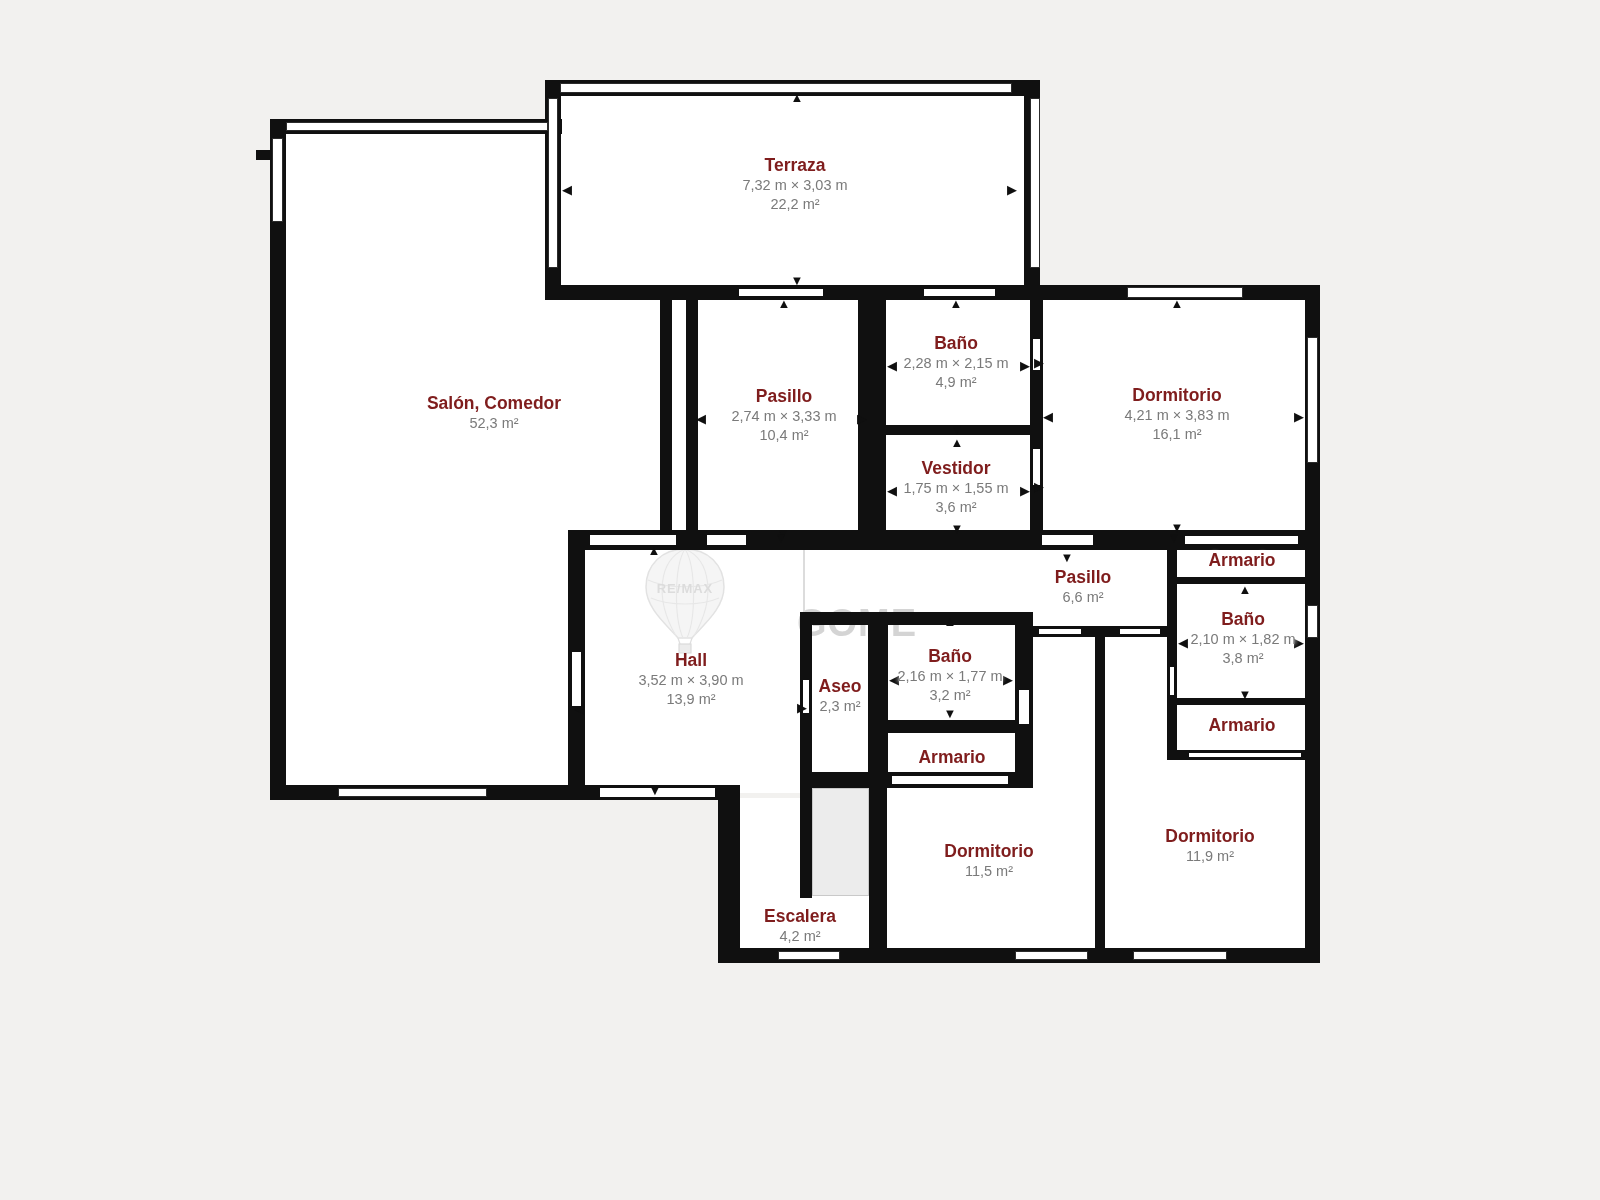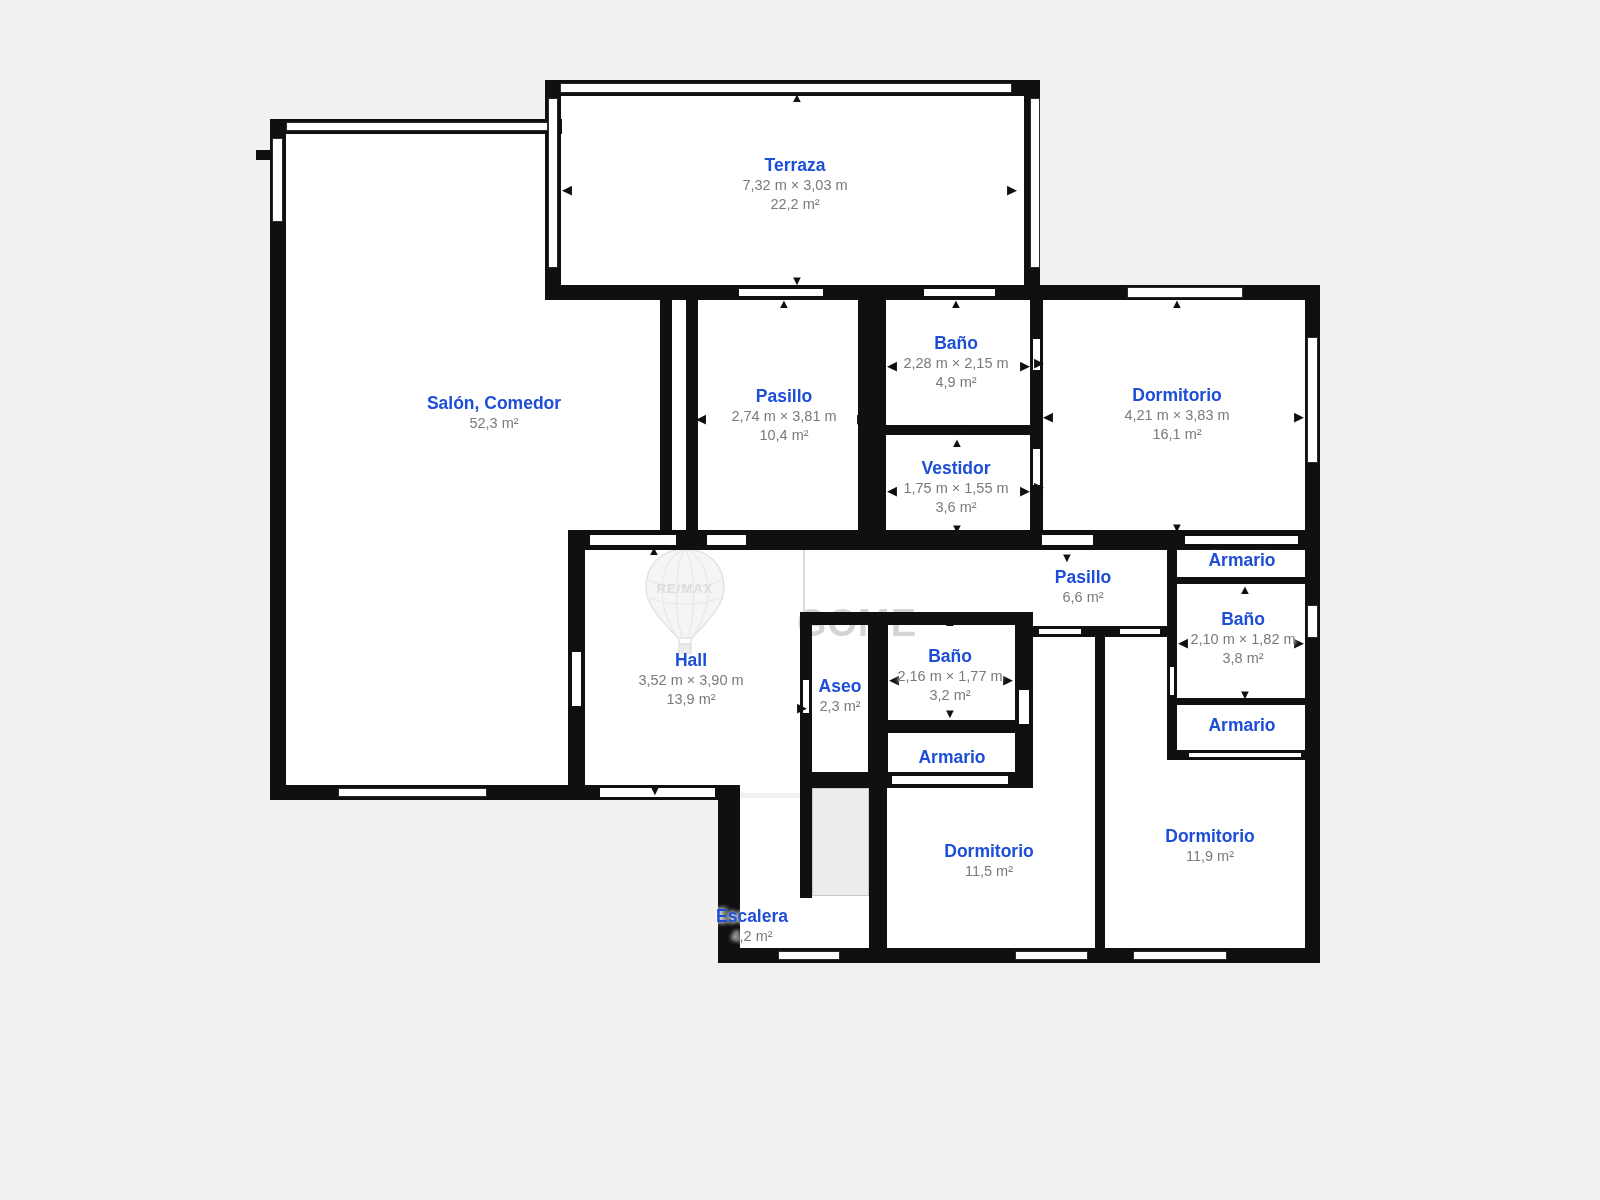--- a/index.html
+++ b/index.html
@@ -6,21 +6,21 @@
   .plan{position:relative;width:1600px;height:1200px;overflow:hidden;background:#f2f1ef;}
   .f{position:absolute;background:#ffffff;}
   .w{position:absolute;background:#101010;}
   .slab{position:absolute;background:#ffffff;border:2px solid #101010;box-sizing:border-box;}
   .win{position:absolute;background:#ffffff;border:1px solid #2b2b2b;box-sizing:border-box;}
   .void{position:absolute;background:#ececec;border:1px solid #c9c9c9;box-sizing:border-box;}
   .tl{position:absolute;background:#dcdcdc;}
   .arrow{position:absolute;transform:translate(-50%,-50%);font-size:13px;color:#0f0f0f;line-height:1;}
   .room-label{position:absolute;transform:translateX(-50%);text-align:center;white-space:nowrap;
     text-shadow:0 0 4px #fff,0 0 5px #fff;}
-  .rname{font-weight:bold;font-size:17.5px;color:#1d4ed8;line-height:21px;}
+  .rname{font-weight:bold;font-size:17.5px;color:#7f1d1d;line-height:21px;}
   .rdims,.rarea{font-size:14.5px;color:#7a7a7a;line-height:19px;}
   .gome{position:absolute;font-size:38px;font-weight:bold;color:#c9c9c9;opacity:.78;letter-spacing:1px;line-height:1;}
   .balloon{position:absolute;opacity:.92;}
 </style>
 </head>
 <body>
 
 <div class="plan">
   <div id="floors">
       <div class="f" style="left: 553px; top: 90px; width: 479px; height: 200px;"></div>
@@ -169,21 +169,21 @@
         <div class="rname">Terraza</div>
         <div class="rdims">7,32 m × 3,03 m</div>
         <div class="rarea">22,2 m²</div>
       </div>
       <div class="room-label" style="left: 494px; top: 393px;">
         <div class="rname">Salón, Comedor</div>
         <div class="rarea">52,3 m²</div>
       </div>
       <div class="room-label" style="left: 784px; top: 386px;">
         <div class="rname">Pasillo</div>
-        <div class="rdims">2,74 m × 3,81 m</div>
+        <div class="rdims">2,74 m × 3,33 m</div>
         <div class="rarea">10,4 m²</div>
       </div>
       <div class="room-label" style="left: 956px; top: 333px;">
         <div class="rname">Baño</div>
         <div class="rdims">2,28 m × 2,15 m</div>
         <div class="rarea">4,9 m²</div>
       </div>
       <div class="room-label" style="left: 956px; top: 458px;">
         <div class="rname">Vestidor</div>
         <div class="rdims">1,75 m × 1,55 m</div>
@@ -227,18 +227,18 @@
         <div class="rname">Armario</div>
       </div>
       <div class="room-label" style="left: 989px; top: 841px;">
         <div class="rname">Dormitorio</div>
         <div class="rarea">11,5 m²</div>
       </div>
       <div class="room-label" style="left: 1210px; top: 826px;">
         <div class="rname">Dormitorio</div>
         <div class="rarea">11,9 m²</div>
       </div>
-      <div class="room-label" style="left: 752px; top: 906px;">
+      <div class="room-label" style="left: 800px; top: 906px;">
         <div class="rname">Escalera</div>
         <div class="rarea">4,2 m²</div>
       </div>
     </div>
 </div>
 
 </body></html>

